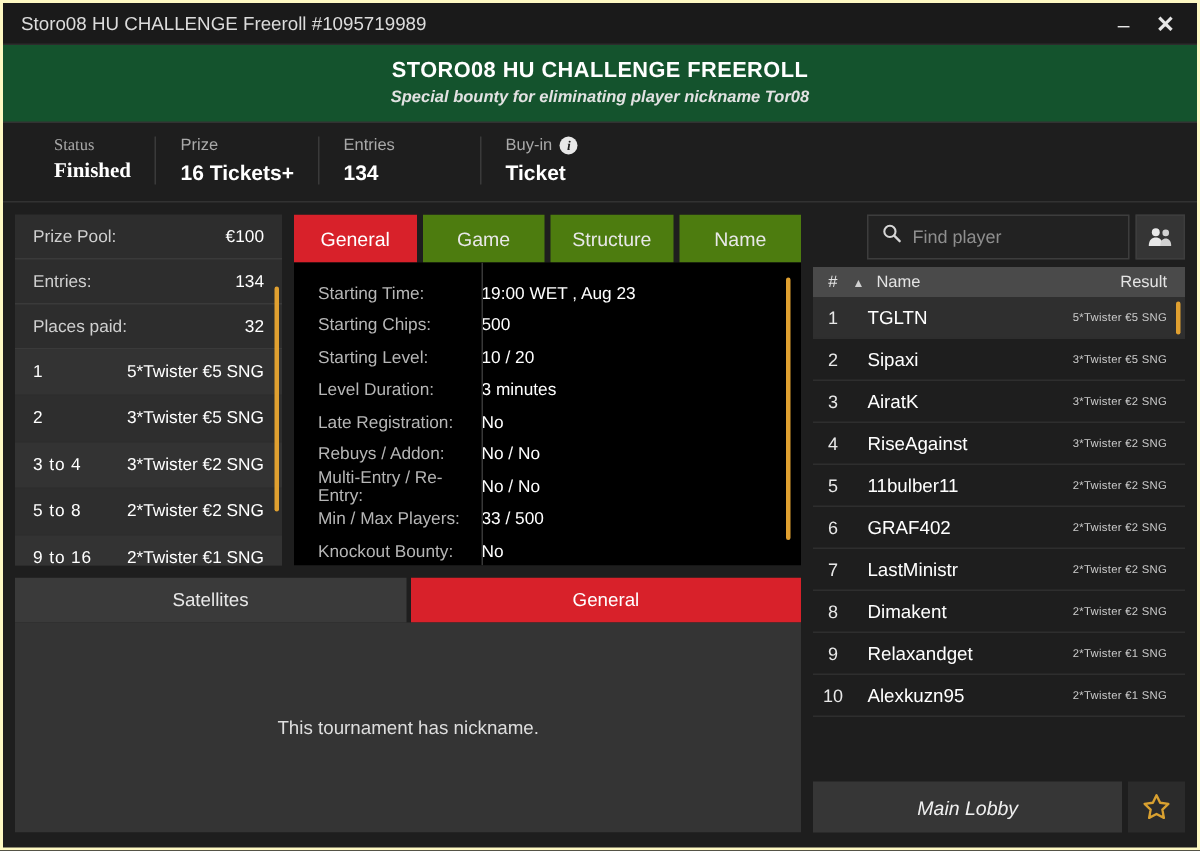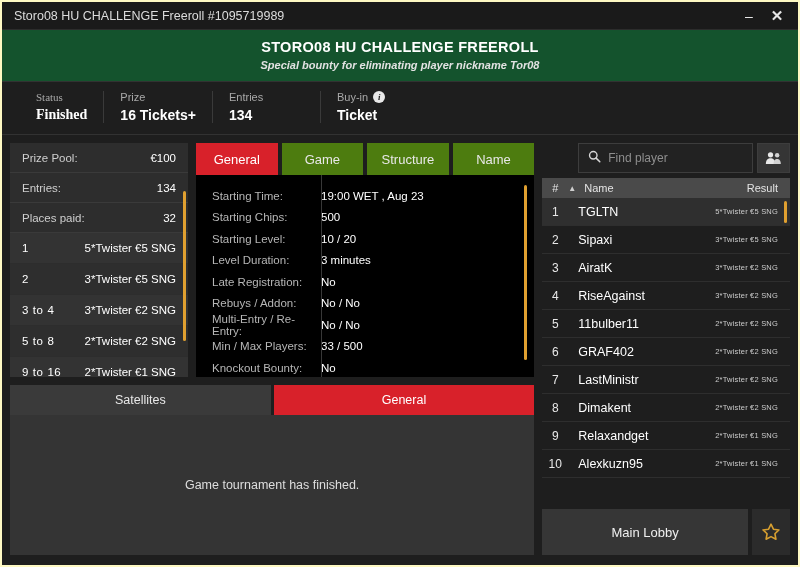--- a/index.html
+++ b/index.html
@@ -199,21 +199,21 @@
   .pr-num { width: 26px; text-align: center; color: #e8e8e8; font-size: 12px; }
   .pr-name { flex: 1; padding-left: 10px; }
   .pr-res {
     font-size: 7.5px; color: #cccccc; padding-right: 12px;
     letter-spacing: .2px; white-space: nowrap;
   }
   .plist-scroll {
     position: absolute; right: 3px; top: 3px;
     width: 3px; height: 22px; background: #e0a030; border-radius: 2px;
   }
-  .bottomrow { display: flex; gap: 4px; height: 46px; margin-top: 8px; }
+  .bottomrow { display: flex; gap: 4px; height: 34px; margin-top: 8px; font-style: italic; }
   .mainlobby {
     flex: 1; background: #363636; color: #f0f0f0;
     display: flex; align-items: center; justify-content: center;
     font-size: 13px; cursor: pointer;
   }
   .favbtn {
     width: 38px; background: #2b2b2b;
     display: flex; align-items: center; justify-content: center;
     cursor: pointer;
   }
@@ -351,21 +351,21 @@
           </div>
         </div>
       </div>
 
       <div class="lower">
         <div class="lower-tabs">
           <div class="ltab">Satellites</div>
           <div class="ltab active">General</div>
         </div>
         <div class="lower-content">
-          <span>Game tournament has finished.</span>
+          <span>This tournament has nickname.</span>
         </div>
       </div>
     </div>
 
     <div class="col-right">
       <div class="searchrow">
         <div class="searchbox">
           <span>
             <svg width="13" height="13" viewBox="0 0 16 16">
               <circle cx="6.5" cy="6.5" r="4.6" fill="none" stroke="#d6d6d6" stroke-width="1.7"></circle>

